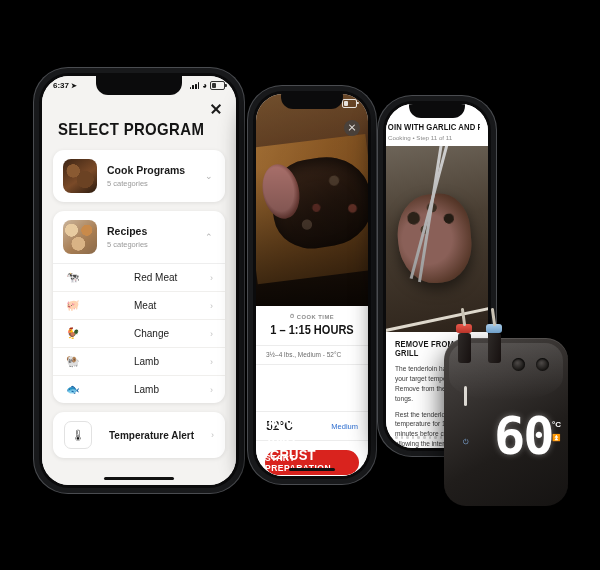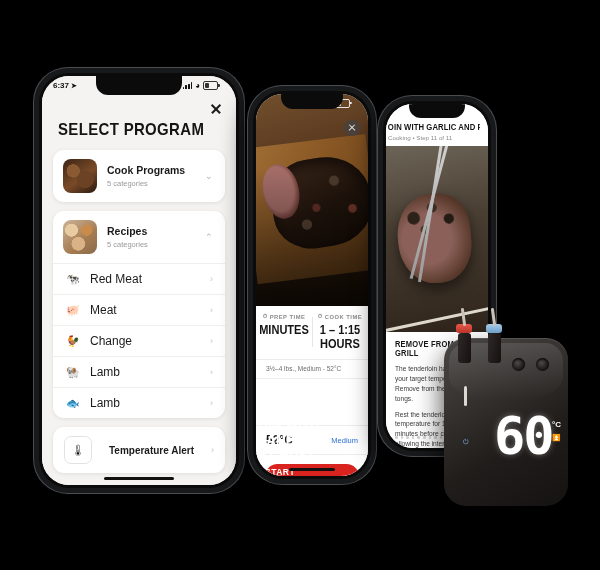--- a/index.html
+++ b/index.html
@@ -11,21 +11,21 @@
          box-shadow:0 0 0 1px #4a4c50, 0 10px 26px rgba(0,0,0,.85);
          padding:5px;box-sizing:border-box;}
   .phone .bezel{width:100%;height:100%;border-radius:30px;background:#0b0b0c;padding:3px;box-sizing:border-box;}
   .screen{position:relative;width:100%;height:100%;border-radius:27px;overflow:hidden;background:#fff;}
   .notch{position:absolute;top:0;left:50%;transform:translateX(-50%);
          background:#0b0b0c;border-bottom-left-radius:12px;border-bottom-right-radius:12px;z-index:30;}
   .homebar{position:absolute;bottom:5px;left:50%;transform:translateX(-50%);
            height:3px;border-radius:3px;background:#111;z-index:30;}
 
   
-  .statusbar{position:absolute;top:0;left:0;right:7px;display:flex;align-items:flex-start;
+  .statusbar{position:absolute;top:0;left:0;right:0;display:flex;align-items:flex-start;
              justify-content:space-between;padding:5px 11px 0;box-sizing:border-box;z-index:25;
              font-size:8px;font-weight:700;color:#111;}
   .statusbar.light{color:#fff;}
   .sb-left{display:flex;align-items:center;gap:2px;}
   .sb-right{display:flex;align-items:center;gap:3px;}
   .bars{display:flex;align-items:flex-end;gap:1px;height:7px;}
   .bars i{display:block;width:1.6px;background:currentColor;border-radius:.5px;}
   .bars i:nth-child(1){height:2.5px}.bars i:nth-child(2){height:4px}
   .bars i:nth-child(3){height:5.5px}.bars i:nth-child(4){height:7px}
   .batt{width:13px;height:6.5px;border:1px solid currentColor;border-radius:2px;position:relative;opacity:.85;}
@@ -53,21 +53,21 @@
                           radial-gradient(circle at 45% 70%,#d9b385 0 22%,transparent 23%),
                           linear-gradient(140deg,#cbb49a,#a67c52 60%,#8a6a4a);}
   .card-txt{flex:1;min-width:0;}
   .card-title{font-size:10.5px;font-weight:700;color:#1a1a1a;line-height:1.25;}
   .card-sub{font-size:7.5px;color:#9a9a9a;margin-top:2px;}
   .chev{flex:0 0 10px;color:#b0b0b0;font-size:9px;line-height:1;}
   .rows{border-top:1px solid #eeeeee;}
   .row{display:flex;align-items:center;gap:9px;padding:8px 12px;border-bottom:1px solid #f0efed;cursor:pointer;}
   .row:last-child{border-bottom:none;}
   .row-ico{flex:0 0 16px;text-align:center;font-size:11px;color:#1d1d1d;line-height:1;}
-  .row-label{flex:1;font-size:12px;color:#1b1b1b;}
+  .row-label{flex:1;font-size:10px;color:#1b1b1b;margin-left:44px;}
   .row-chev{color:#c2c2c2;font-size:9px;}
   .alert-card{background:#fff;border-radius:11px;box-shadow:0 1px 4px rgba(0,0,0,.09);
               display:flex;align-items:center;gap:12px;padding:9px 11px;cursor:pointer;}
   .alert-ico{width:26px;height:26px;border:1px solid #e2e2e2;border-radius:7px;
              display:flex;align-items:center;justify-content:center;font-size:11px;color:#111;flex:0 0 26px;}
   .alert-label{flex:1;font-size:10px;font-weight:600;color:#1b1b1b;text-align:center;}
 
   
   #phone2{left:248px;top:86px;width:128px;height:398px;}
   .p2-hero{position:absolute;left:0;right:0;top:0;height:212px;overflow:hidden;
@@ -296,27 +296,20 @@
         </div>
 
         <div class="p2-close"></div>
         <div class="p2-htitle">NDERLOIN WITH GARLIC AND PEPPER CRUST</div>
 
         <div class="p2-sheet">
           <div class="p2-times">
             <div class="p2-tcell">
               <div class="p2-tlab">
                 <span>⏱</span>
-                <span>PREP TIME</span>
-              </div>
-              <div class="p2-tval">MINUTES</div>
-            </div>
-            <div class="p2-tcell">
-              <div class="p2-tlab">
-                <span>⏱</span>
                 <span>COOK TIME</span>
               </div>
               <div class="p2-tval">1 – 1:15 HOURS</div>
             </div>
           </div>
           <div class="p2-note">3½–4 lbs., Medium -  52°C</div>
           <div class="p2-gap"></div>
           <div class="p2-temp">
             <span class="p2-tempv">52°C</span>
             <span class="p2-change">Medium</span>

